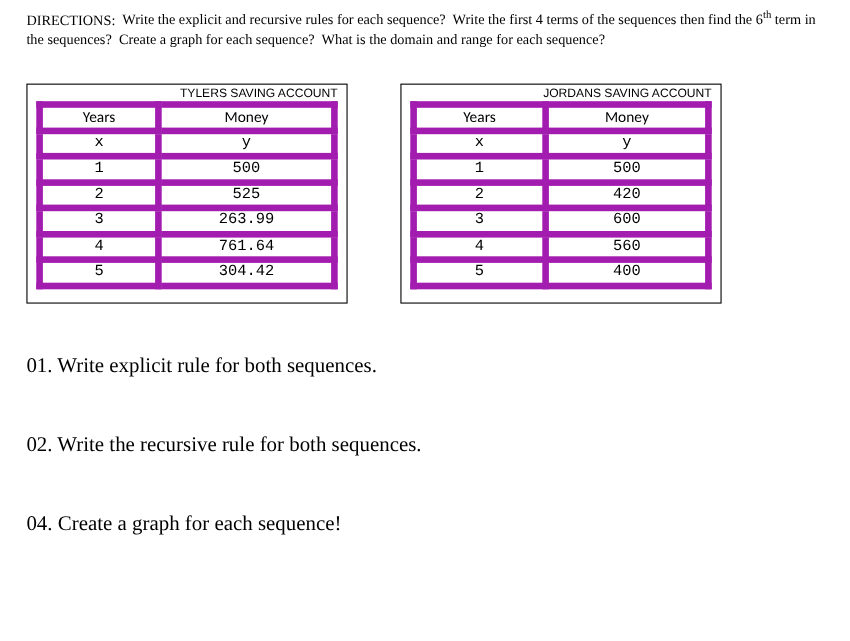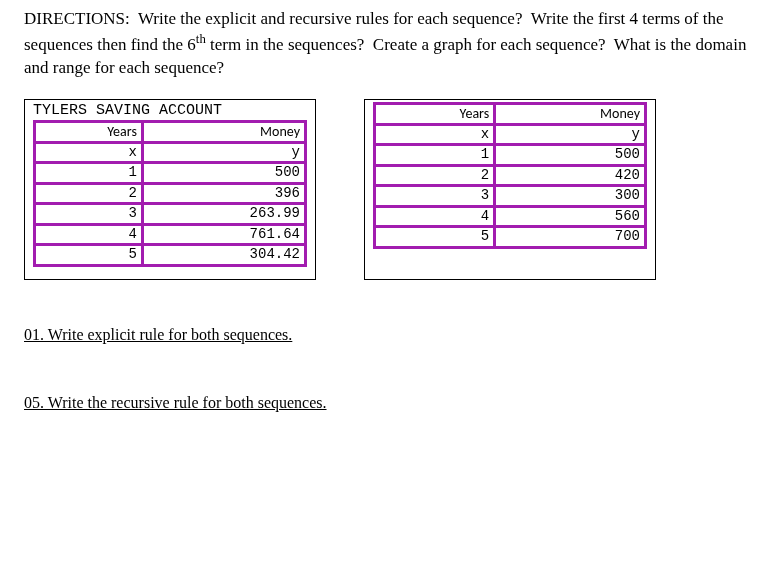--- a/index.html
+++ b/index.html
@@ -6,63 +6,63 @@
     font-family: Georgia, "Times New Roman", serif;
     font-size: 15px;
     color: #000;
     background: #fff;
     margin: 0;
     padding: 8px 20px 20px 24px;
     width: 773px;
     box-sizing: border-box;
   }
   .directions {
-    margin-bottom: 20px;
+    margin-bottom: 32px;
     line-height: 1.35;
-    font-size: 17px;
+    font-size: 13px;
   }
   .directions sup {
     font-size: 0.75em;
   }
   .tables-wrap {
     display: flex;
     gap: 48px;
     margin-bottom: 46px;
   }
   .acct-box {
     border: 1px solid #000;
     padding: 2px 8px 12px 8px;
     width: 292px;
     box-sizing: border-box;
   }
   .acct-title {
-    font-family: Liberation Mono, monospace;
-    font-size: 15px;
+    font-family: Liberation Sans, sans-serif;
+    font-size: 11px;
     padding: 0 0 1px 0;
+    text-align: right;
   }
   table.acct {
     border-collapse: collapse;
     width: 100%;
     font-family: "Courier New", Courier, monospace;
     font-size: 14px;
   }
   table.acct th, table.acct td {
-    border: 3px solid #a21caf;
-    text-align: right;
+    border: 6px solid #a21caf;
+    text-align: center;
     padding: 0 4px;
     line-height: 1.25;
   }
   table.acct th {
     font-family: Calibri, Arial, sans-serif;
     font-weight: normal;
     font-size: 14px;
   }
   .qlist {
-    font-size: 16px;
-    text-decoration: underline;
+    font-size: 19px;
   }
   .qitem {
     margin-bottom: 50px;
   }
 </style>
 </head>
 <body>
 
 <div class="directions">
   <span>DIRECTIONS:</span>&nbsp;
@@ -82,71 +82,73 @@
       <tr>
         <td>x</td>
         <td>y</td>
       </tr>
       <tr>
         <td>1</td>
         <td>500</td>
       </tr>
       <tr>
         <td>2</td>
-        <td>396</td>
+        <td>525</td>
       </tr>
       <tr>
         <td>3</td>
         <td>263.99</td>
       </tr>
       <tr>
         <td>4</td>
         <td>761.64</td>
       </tr>
       <tr>
         <td>5</td>
         <td>304.42</td>
       </tr>
     </tbody>
       </table>
   </div>
 
   <div class="acct-box">
+    <div class="acct-title">JORDANS SAVING ACCOUNT</div>
     <table class="acct">
       <tbody>
           <tr>
         <th>Years</th>
         <th>Money</th>
       </tr>
       <tr>
         <td>x</td>
         <td>y</td>
       </tr>
       <tr>
         <td>1</td>
         <td>500</td>
       </tr>
       <tr>
         <td>2</td>
         <td>420</td>
       </tr>
       <tr>
         <td>3</td>
-        <td>300</td>
+        <td>600</td>
       </tr>
       <tr>
         <td>4</td>
         <td>560</td>
       </tr>
       <tr>
         <td>5</td>
-        <td>700</td>
+        <td>400</td>
       </tr>
     </tbody>
       </table>
   </div>
 
 </div>
 
 <div class="qlist">
   <div class="qitem">01.  Write explicit rule for both sequences.</div>
-  <div class="qitem">05.  Write the recursive rule for both sequences.</div>
+  <div class="qitem">02.  Write the recursive rule for both sequences.</div>
+  <div class="qitem">04.  Create a graph for each sequence!</div>
 </div>
 
 </body></html>

